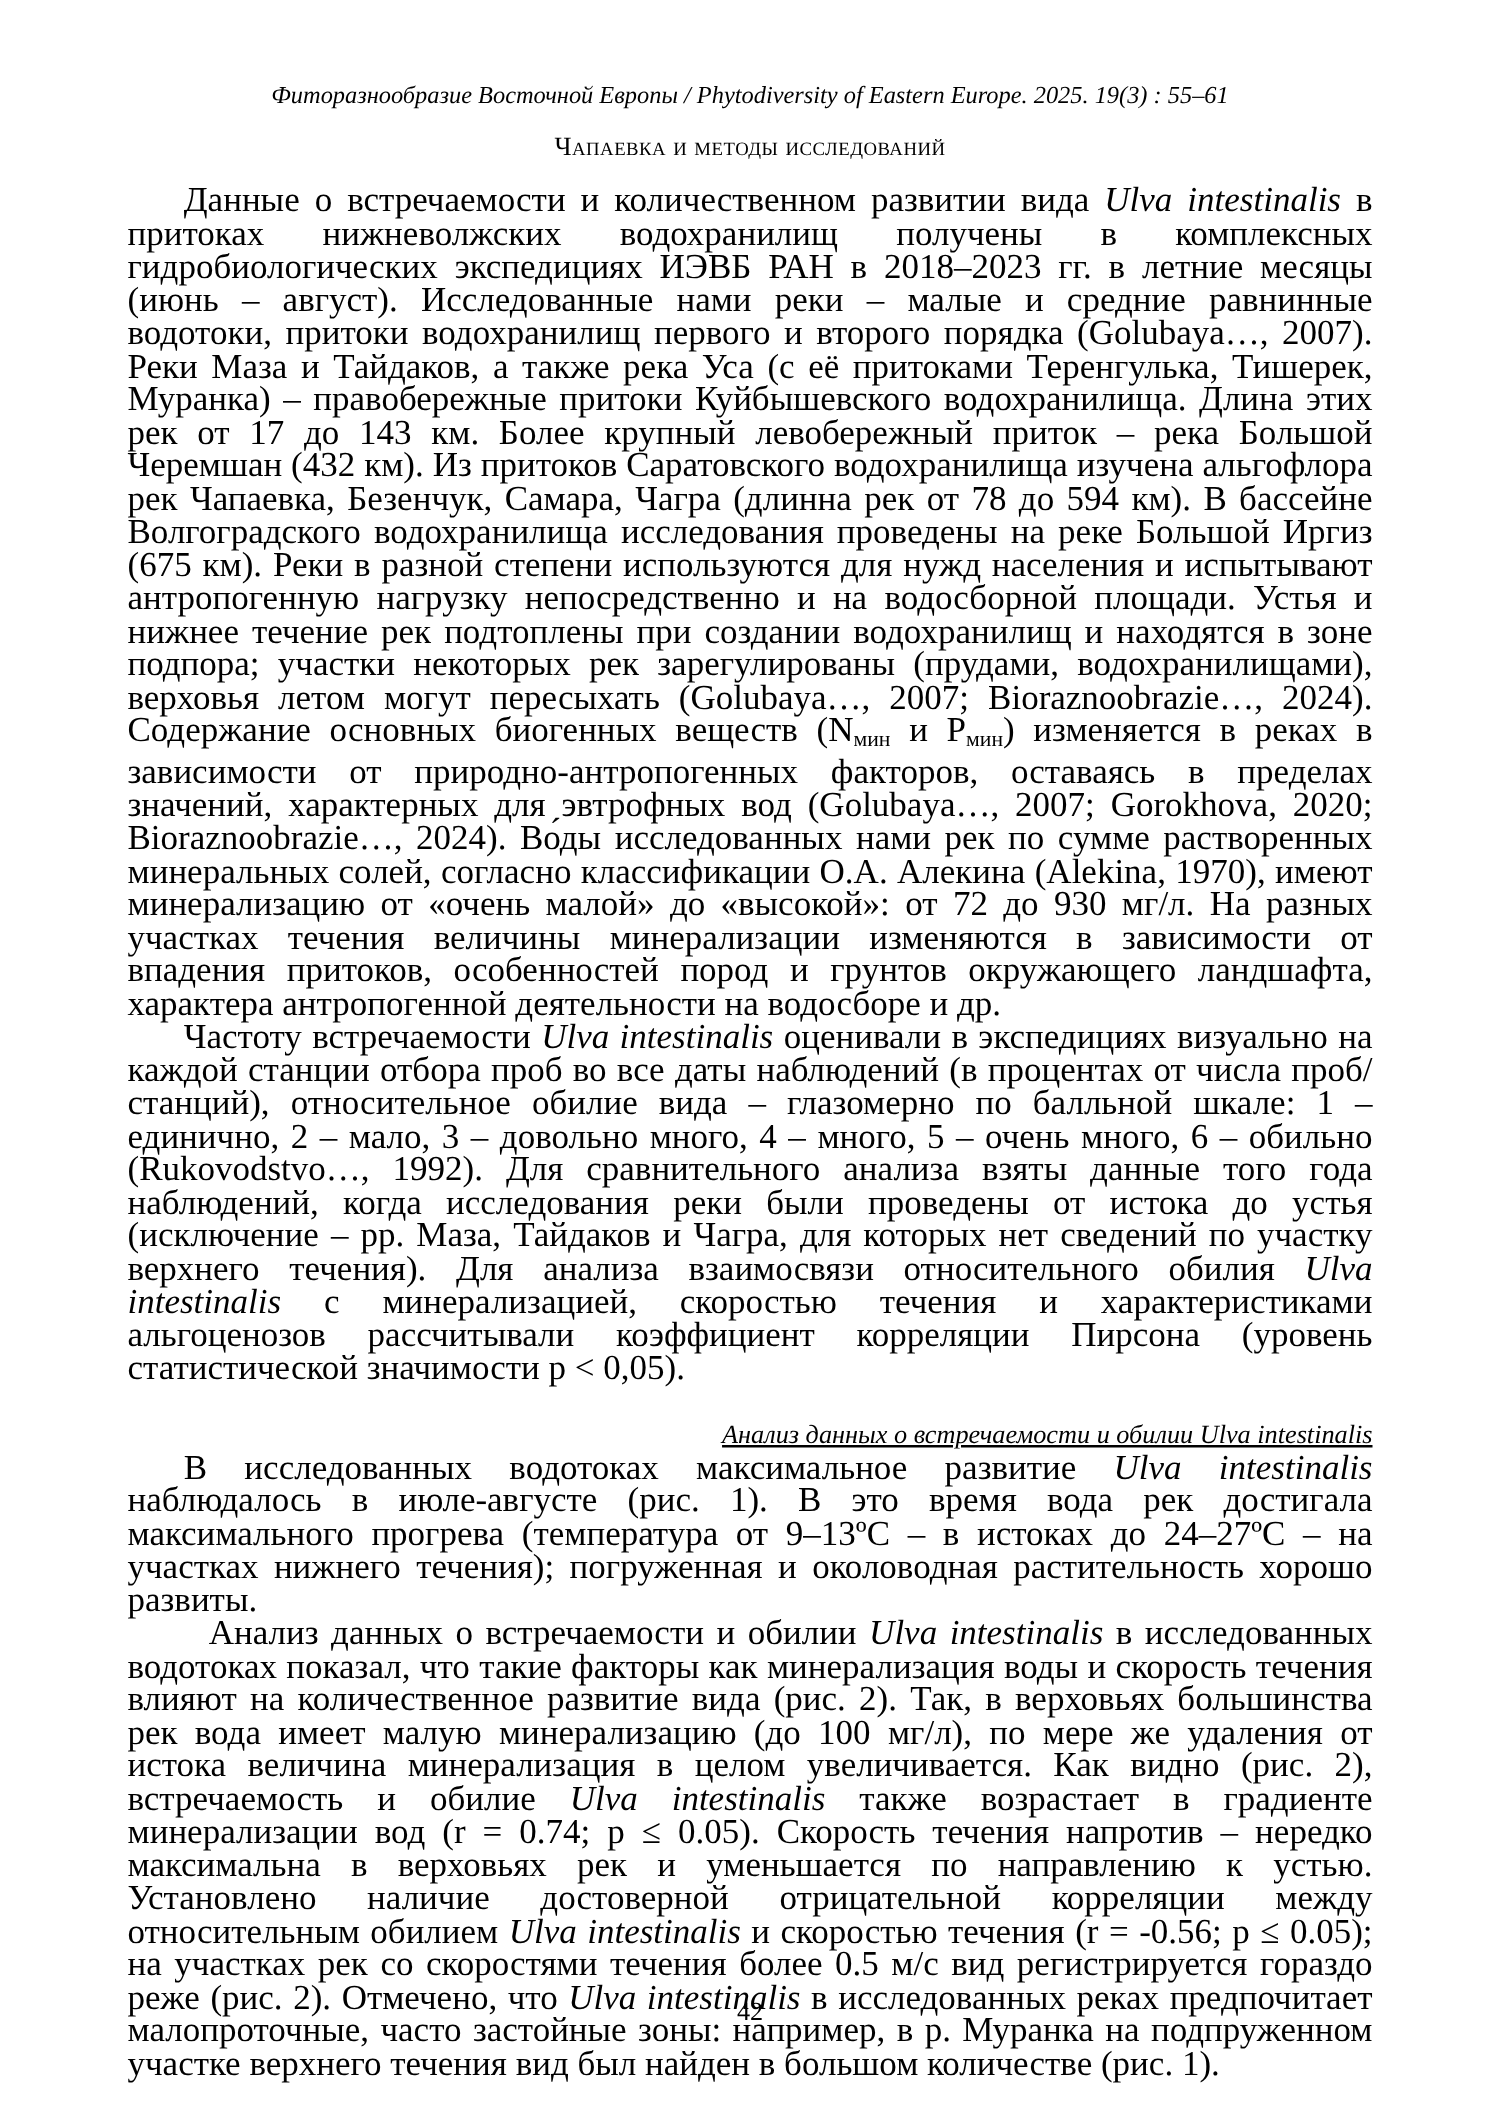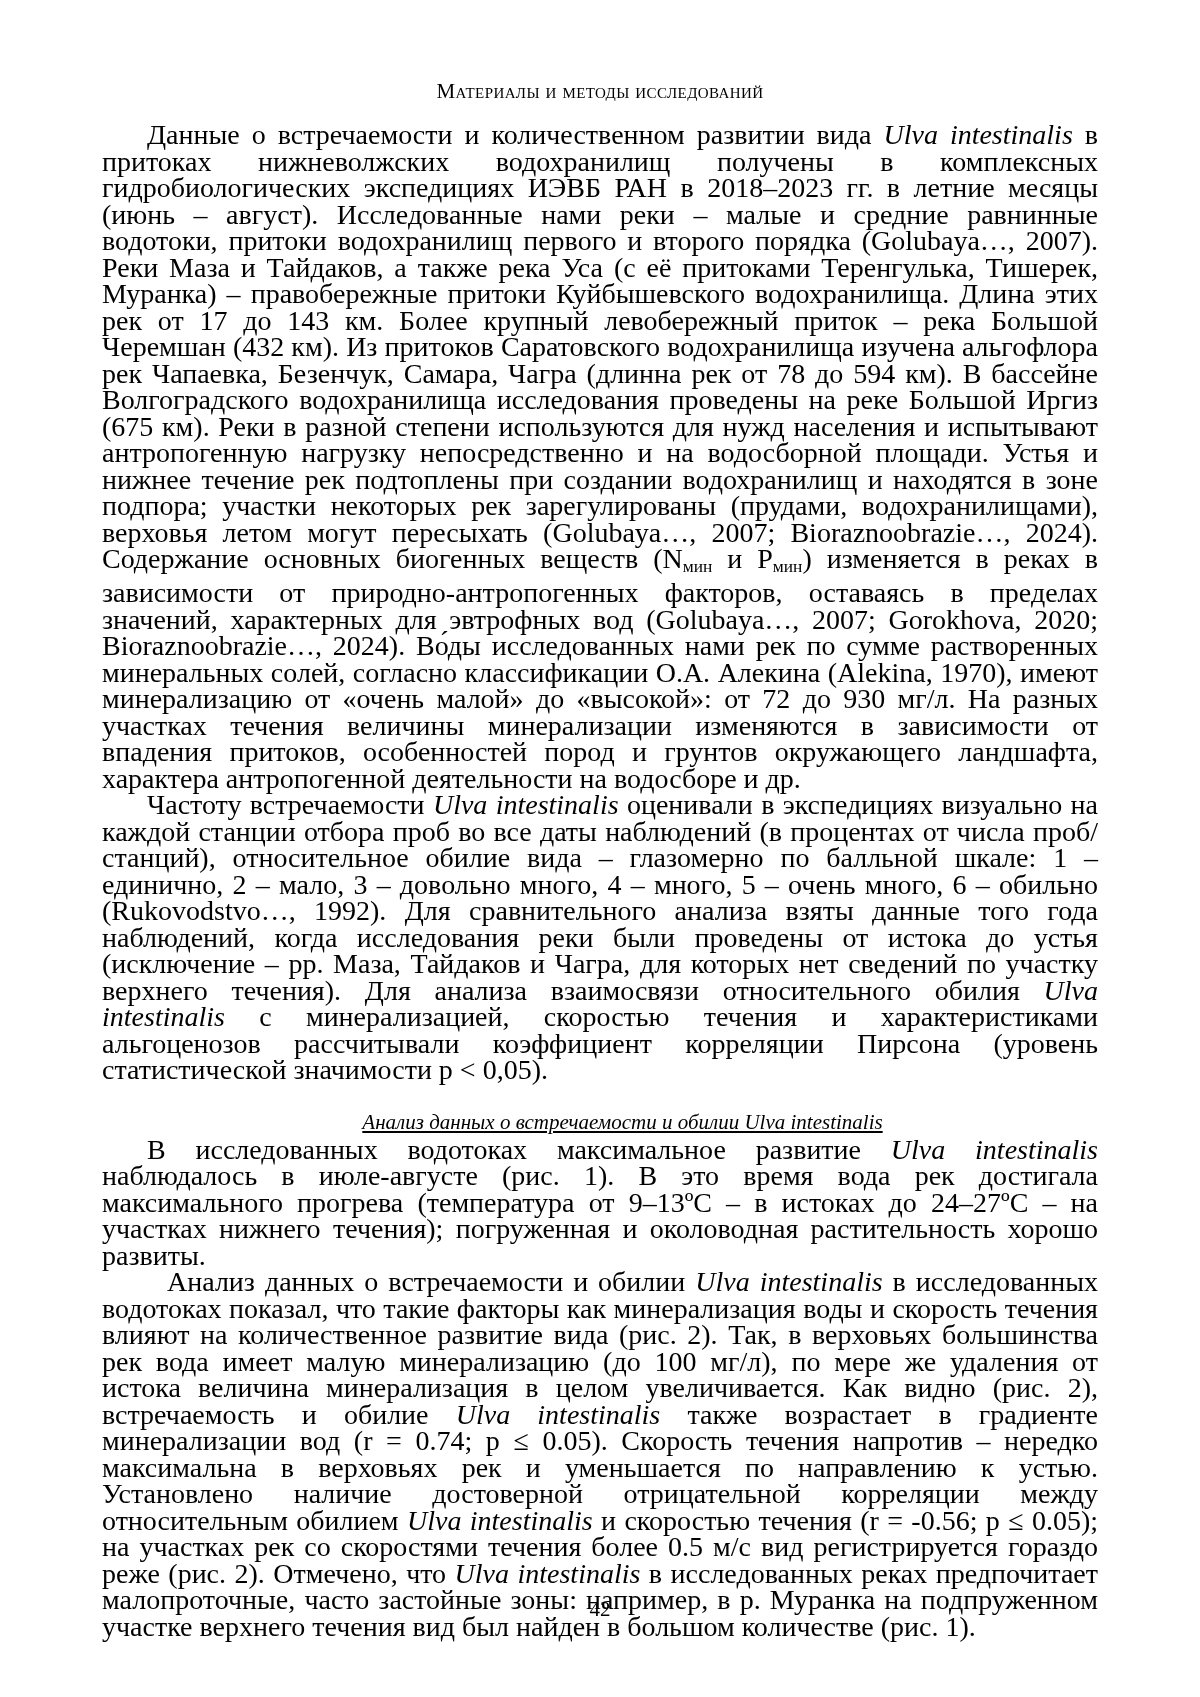--- a/index.html
+++ b/index.html
@@ -39,21 +39,21 @@
     margin: 0;
     text-align: justify;
     font-size: 28px;
     line-height: 26.5px;
     text-indent: 45px;
   }
   p.first-para { margin-top: 17px; }
   p.indent-lg { text-indent: 65px; }
   p.sub-heading {
     margin: 25px 0 1px 0;
-    text-align: center;
+    text-align: right;
     font-size: 21px;
     line-height: 27px;
     text-indent: 45px;
   }
   .it { font-style: italic; }
   .un { text-decoration: underline; }
   .sb { font-size: 62%; vertical-align: -0.22em; }
   .page-number {
     position: absolute;
     top: 1596px;
@@ -63,22 +63,23 @@
     font-size: 21px;
     line-height: 26px;
   }
 </style>
 </head>
 <body>
 
 <div class="page">
   <div class="content">
 
+    <div class="journal-header">Фиторазнообразие Восточной Европы / Phytodiversity of Eastern Europe. 2025. 19(3) : 55–61</div>
 
-    <h2 class="section-heading">Материалы и методы исследований</h2>
+    <h2 class="section-heading">Чапаевка и методы исследований</h2>
 
     <p class="body-para first-para"><span>Данные о встречаемости и количественном развитии вида </span><span class="it">Ulva intestinalis</span><span> в притоках нижневолжских водохранилищ получены в комплексных гидробиологических экспедициях ИЭВБ РАН в 2018–2023 гг. в летние месяцы (июнь – август). Исследованные нами реки – малые и средние равнинные водотоки, притоки водохранилищ первого и второго порядка (Golubaya…, 2007). Реки Маза и Тайдаков, а также река Уса (с её притоками Теренгулька, Тишерек, Муранка) – правобережные притоки Куйбышевского водохранилища. Длина этих рек от 17 до 143 км. Более крупный левобережный приток – река Большой Черемшан (432 км). Из притоков Саратовского водохранилища изучена альгофлора рек Чапаевка, Безенчук, Самара, Чагра (длинна рек от 78 до 594 км). В бассейне Волгоградского водохранилища исследования проведены на реке Большой Иргиз (675 км). Реки в разной степени используются для нужд населения и испытывают антропогенную нагрузку непосредственно и на водосборной площади. Устья и нижнее течение рек подтоплены при создании водохранилищ и находятся в зоне подпора; участки некоторых рек зарегулированы (прудами, водохранилищами), верховья летом могут пересыхать (Golubaya…, 2007; Bioraznoobrazie…, 2024). Содержание основных биогенных веществ (N</span><span class="sb">мин</span><span> и P</span><span class="sb">мин</span><span>) изменяется в реках в зависимости от природно-антропогенных факторов, оставаясь в пределах значений, характерных для эвтрофных вод (Golubaya…, 2007; Gorokhova, 2020; Bioraznoobrazie…, 2024). Во́ды исследованных нами рек по сумме растворенных минеральных солей, согласно классификации О.А. Алекина (Alekina, 1970), имеют минерализацию от «очень малой» до «высокой»: от 72 до 930 мг/л. На разных участках течения величины минерализации изменяются в зависимости от впадения притоков, особенностей пород и грунтов окружающего ландшафта, характера антропогенной деятельности на водосборе и др.</span></p>
 
     <p class="body-para"><span>Частоту встречаемости </span><span class="it">Ulva intestinalis</span><span> оценивали в экспедициях визуально на каждой станции отбора проб во все даты наблюдений (в процентах от числа проб/станций), относительное обилие вида – глазомерно по балльной шкале: 1 – единично, 2 – мало, 3 – довольно много, 4 – много, 5 – очень много, 6 – обильно (Rukovodstvo…, 1992). Для сравнительного анализа взяты данные того года наблюдений, когда исследования реки были проведены от истока до устья (исключение – рр. Маза, Тайдаков и Чагра, для которых нет сведений по участку верхнего течения). Для анализа взаимосвязи относительного обилия </span><span class="it">Ulva intestinalis</span><span> с минерализацией, скоростью течения и характеристиками альгоценозов рассчитывали коэффициент корреляции Пирсона (уровень статистической значимости р &lt; 0,05).</span></p>
 
 
     <p class="sub-heading"><span class="it un">Анализ данных о встречаемости и обилии Ulva intestinalis</span></p>
 
     <p class="body-para"><span>В исследованных водотоках максимальное развитие </span><span class="it">Ulva intestinalis</span><span> наблюдалось в июле-августе (рис. 1). В это время вода рек достигала максимального прогрева (температура от 9–13ºС – в истоках до 24–27ºС – на участках нижнего течения); погруженная и околоводная растительность хорошо развиты.</span></p>
 

